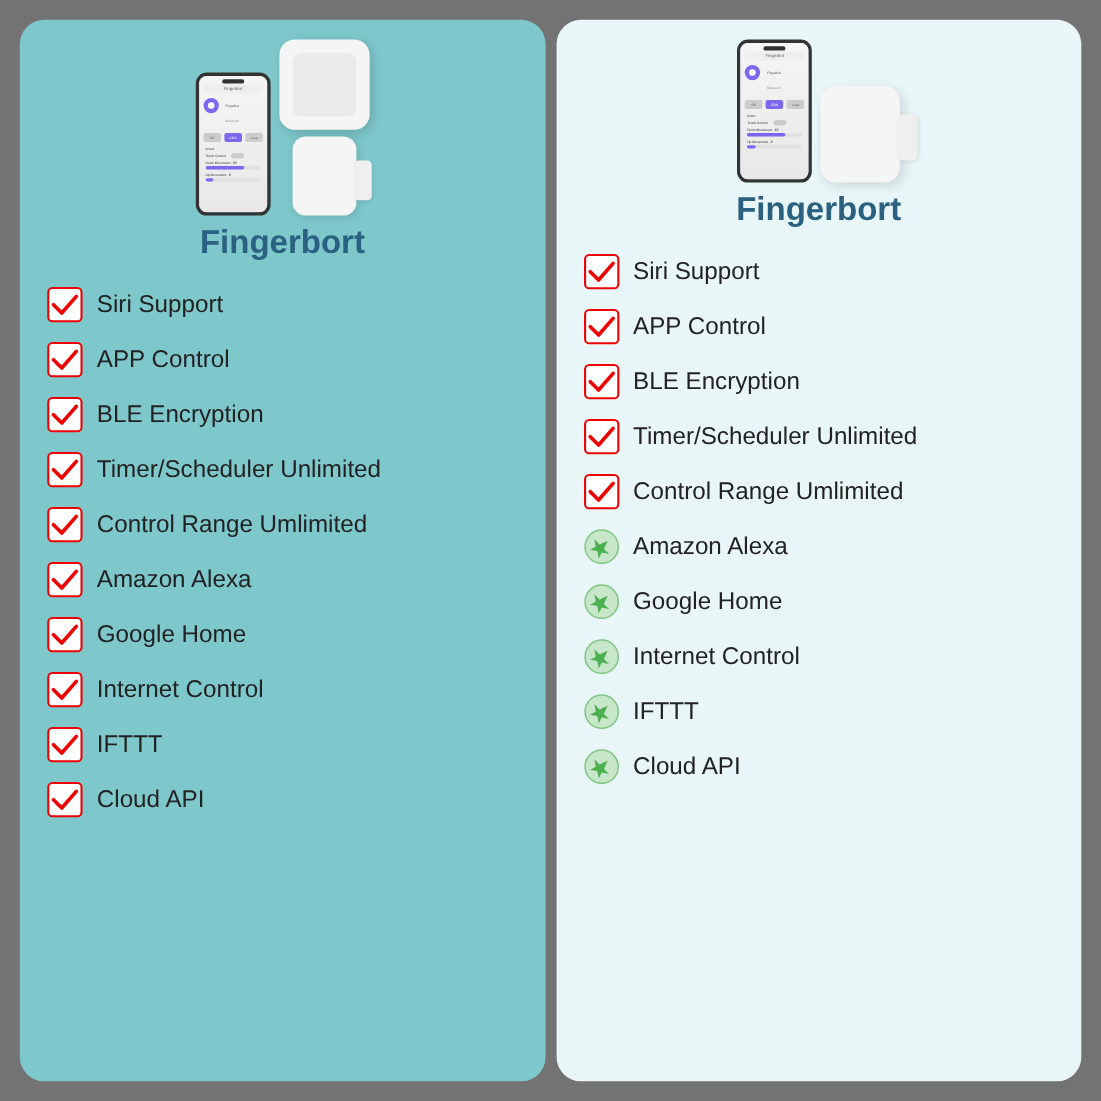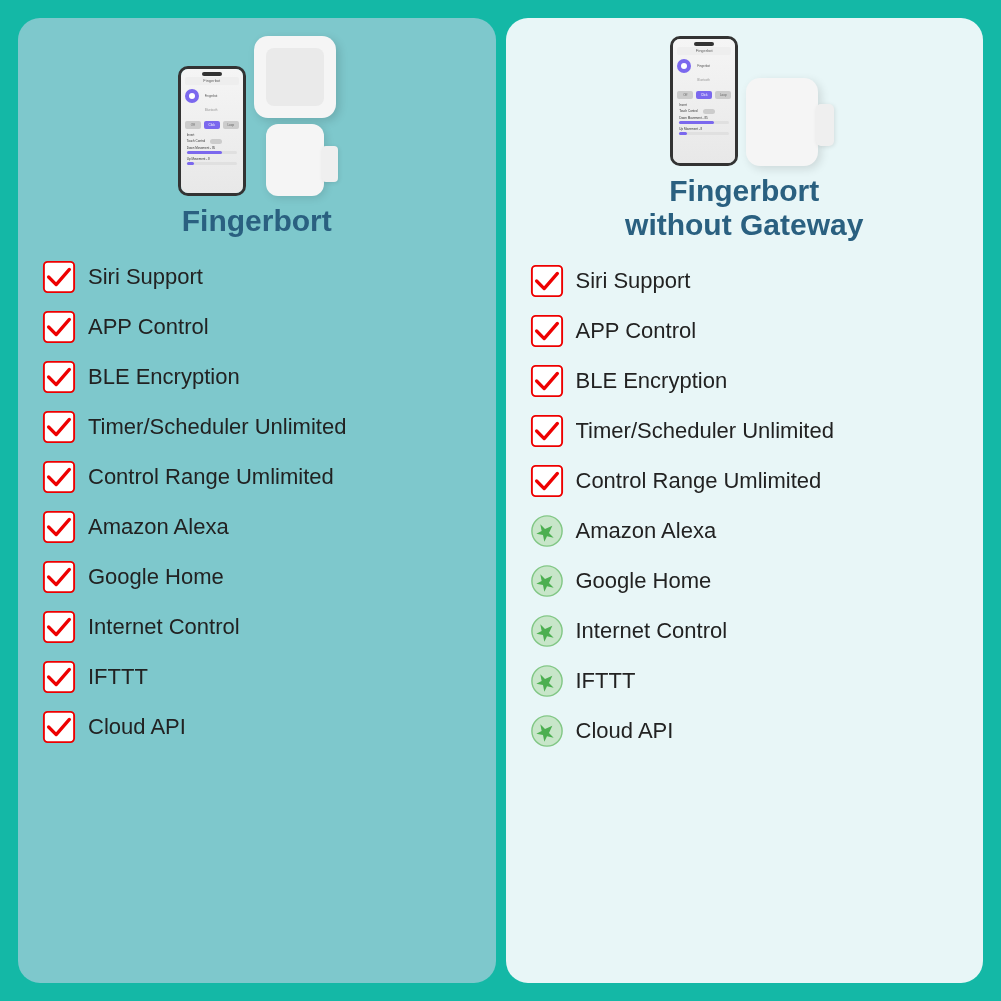--- a/index.html
+++ b/index.html
@@ -10,21 +10,21 @@
       font-family: 'Helvetica Neue', Arial, sans-serif;
       overflow: hidden;
     }
 
     .main-container {
       width: 1001px;
       height: 1001px;
       display: flex;
       gap: 0;
       padding: 18px;
-      background: #14b8a6;
+      background: #737373;
     }
 
     .column {
       flex: 1;
       border-radius: 22px;
       padding: 18px 20px 24px 20px;
       display: flex;
       flex-direction: column;
     }
 
@@ -295,21 +295,20 @@
           </div>
         </div>
 
         <div style="position:relative;width:72px;height:88px;">
           <div style="width:72px;height:88px;background:#f5f5f5;border-radius:14px;box-shadow:3px 3px 10px rgba(0,0,0,0.12);"></div>
           <div style="position:absolute;right:-16px;top:26px;width:18px;height:42px;background:#efefef;border-radius:5px;box-shadow:1px 1px 4px rgba(0,0,0,0.1);"></div>
         </div>
       </div>
       <div style="text-align:center;">
         <span style="font-size:30px;font-weight:800;color:#2a6080;">Fingerbort</span><br>
-        <span style="font-size:30px;font-weight:800;color:#2a6080;">without Gateway</span>
       </div>
     </div>
 
     <ul class="features-list">
     <li class="feature-item">
           <span class="check-icon">
             <svg viewBox="0 0 36 36" width="34" height="34" xmlns="http://www.w3.org/2000/svg">
     <rect x="2" y="2" width="32" height="32" rx="4" ry="4" fill="#fff" stroke="#e00" stroke-width="2"></rect>
     <polyline points="7,18 15,26 29,10" fill="none" stroke="#e00" stroke-width="3.5" stroke-linecap="round" stroke-linejoin="round"></polyline>
   </svg>

